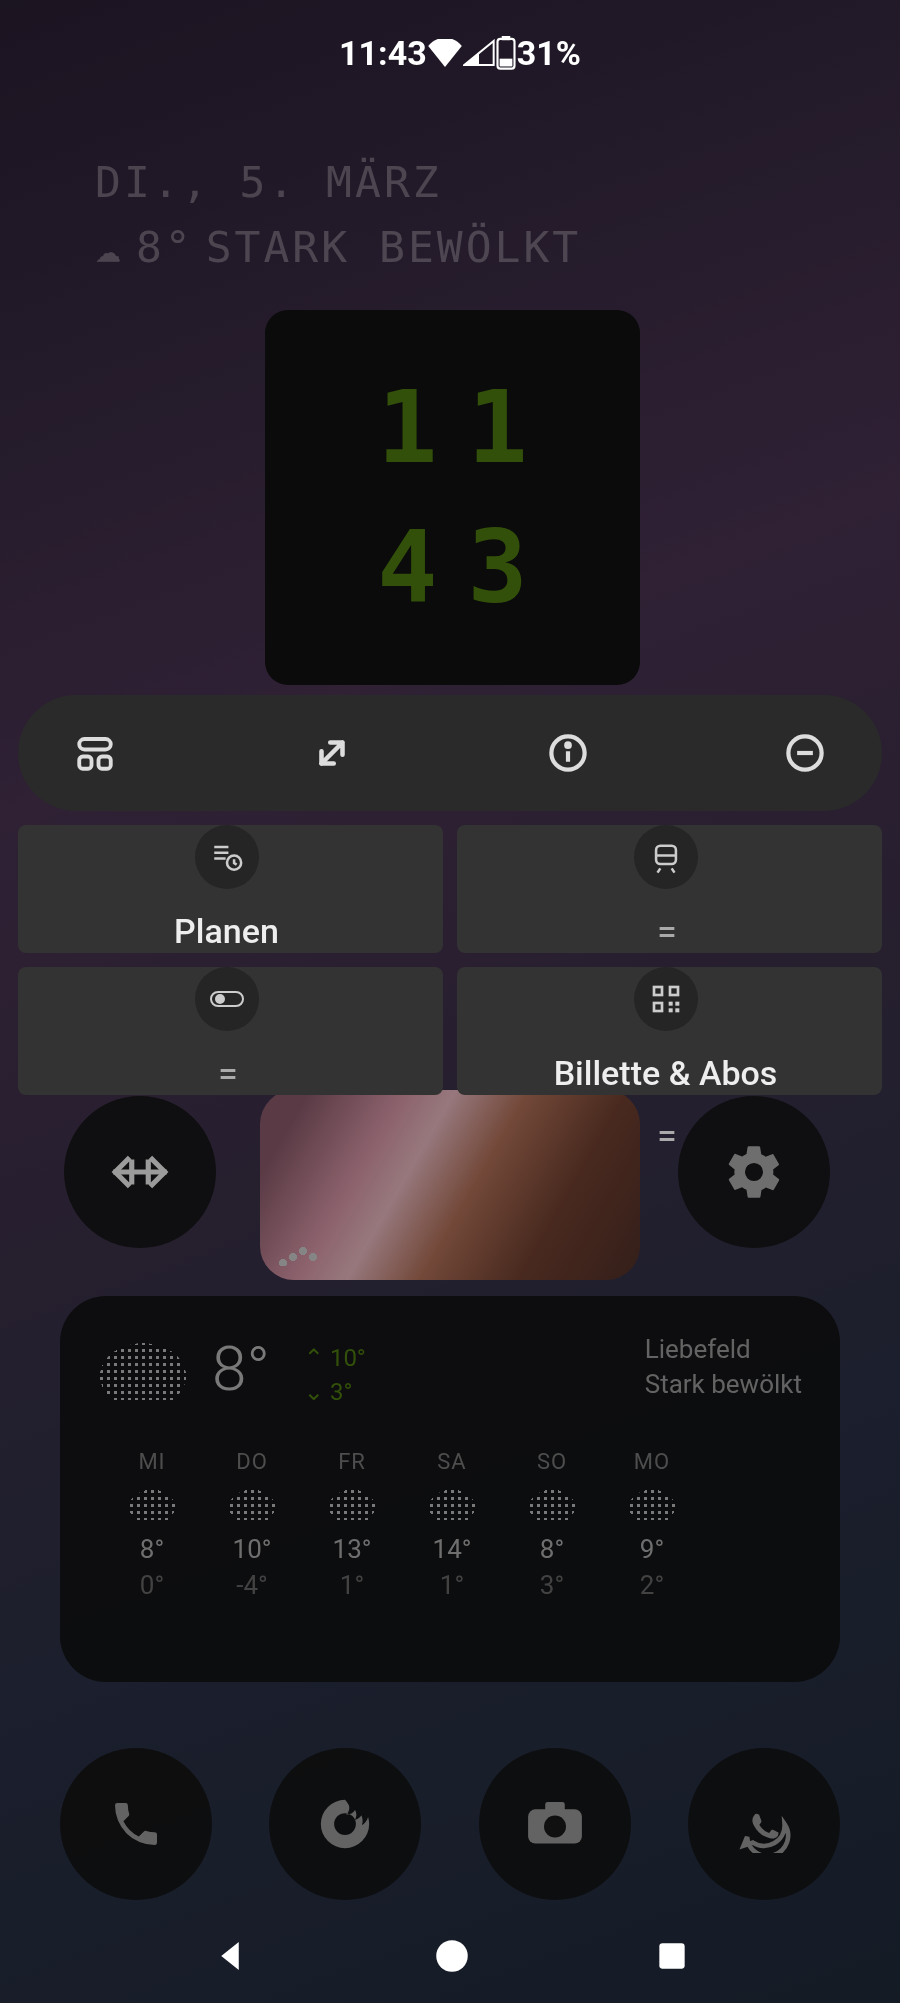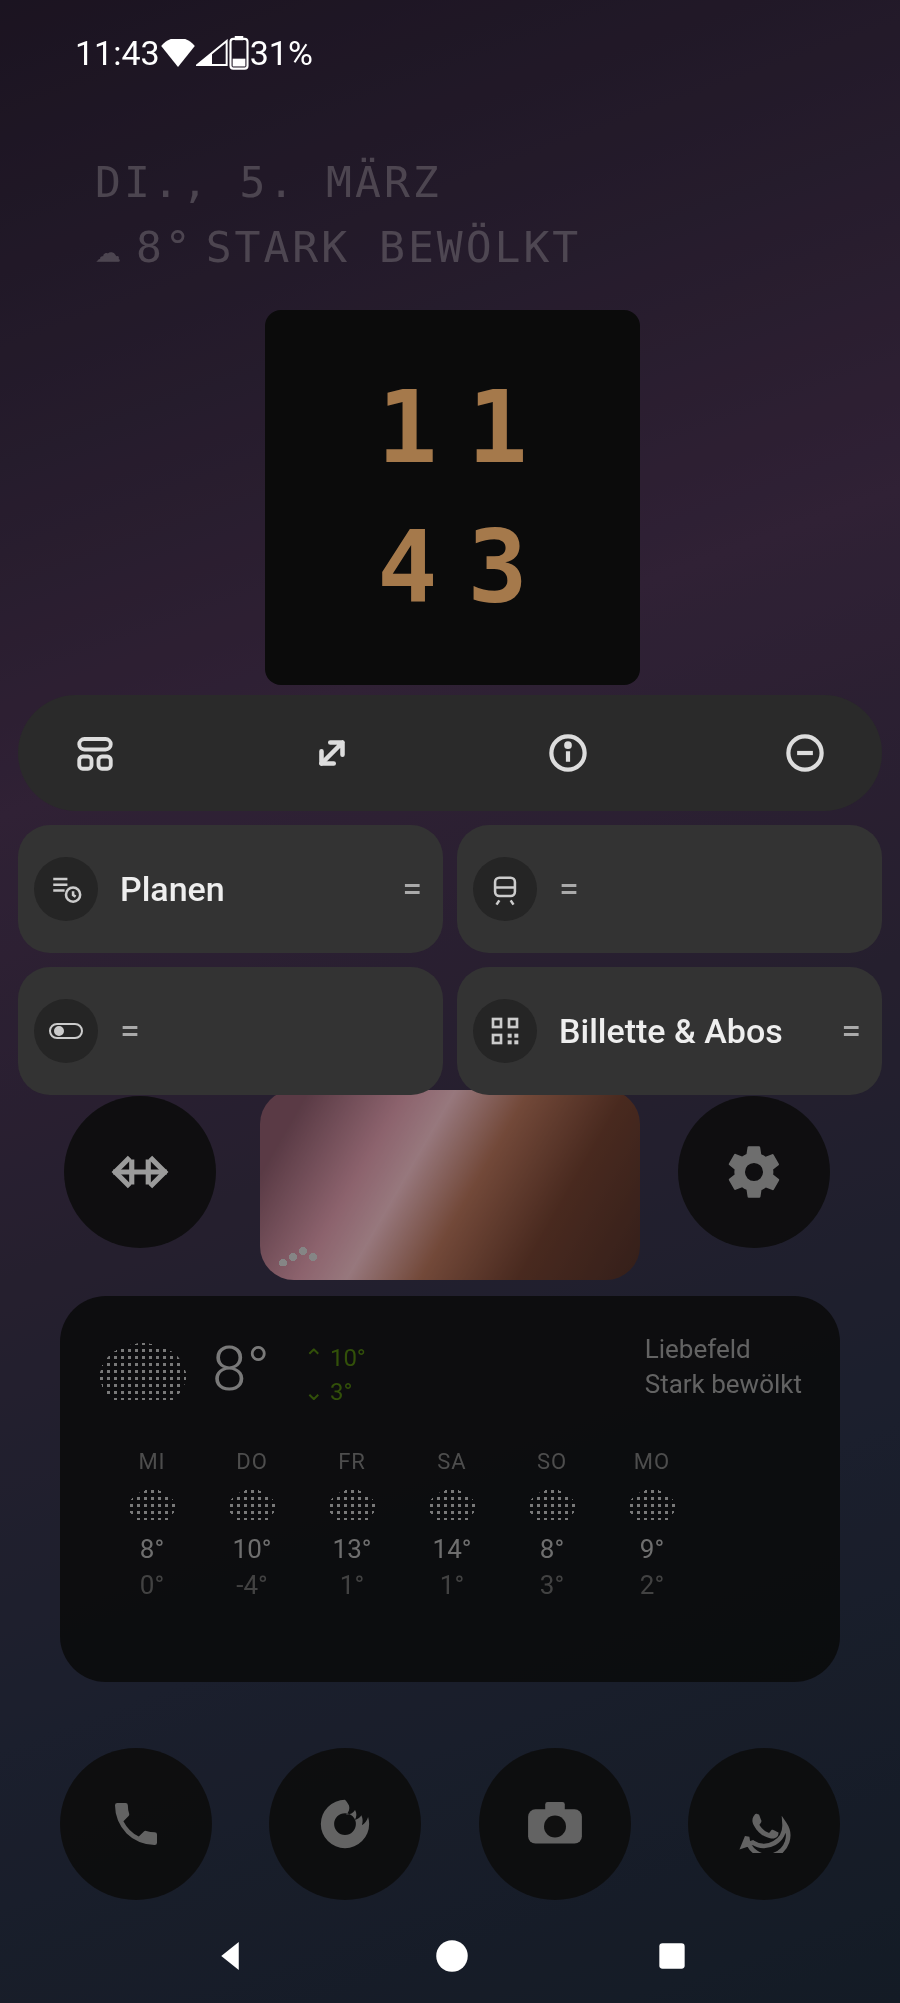--- a/index.html
+++ b/index.html
@@ -16,24 +16,24 @@
     position: absolute; inset: 0;
     background: rgba(0,0,0,0.35);
     pointer-events: none;
     z-index: 5;
   }
 
   
   .status-bar {
     position: absolute; top: 0; left: 0; right: 0;
     height: 90px;
-    display: flex; align-items: center; justify-content: flex-start;
+    display: flex; align-items: center; justify-content: center;
     padding: 16px 55px 0 75px;
     font-size: 34px;
-    font-weight: 400;
+    font-weight: 700;
     z-index: 50;
   }
   .status-right { display: flex; align-items: center; }
   .status-right svg { display: block; }
 
   
   .header-info {
     position: absolute;
     top: 150px; left: 95px;
     color: rgba(200,190,200,0.45);
@@ -44,24 +44,24 @@
     z-index: 2;
   }
   .header-info .row2 { display:flex; align-items:center; gap:12px; }
 
   
   .clock-widget {
     position: absolute;
     top: 310px; left: 265px;
     width: 375px; height: 375px;
     background: #111;
-    border-radius: 16px;
+    border-radius: 23px;
     display: flex; flex-direction: column;
     align-items: center; justify-content: center;
-    color: #fdba74;
+    color: #4d7c0f;
     z-index: 2;
   }
   .clock-widget .line {
     font-family: monospace;
     font-size: 100px;
     letter-spacing: 30px;
     line-height: 1.4;
     font-weight: bold;
     text-indent: 30px;
   }
@@ -86,25 +86,26 @@
     color: #ddd;
   }
   .shortcuts {
     margin-top: 14px;
     display: grid;
     grid-template-columns: 1fr 1fr;
     gap: 14px;
   }
   .shortcut {
     background: #333333;
-    border-radius: 32px;
+    border-radius: 8px;
     height: 128px;
     display: flex; align-items: center;
     padding: 0 24px 0 16px;
     gap: 22px;
+    flex-direction: column;
   }
   .shortcut .sc-icon {
     width: 64px; height: 64px;
     border-radius: 50%;
     background: #252525;
     display:flex; align-items:center; justify-content:center;
     flex-shrink: 0;
     color: #ccc;
   }
   .shortcut .sc-label {

